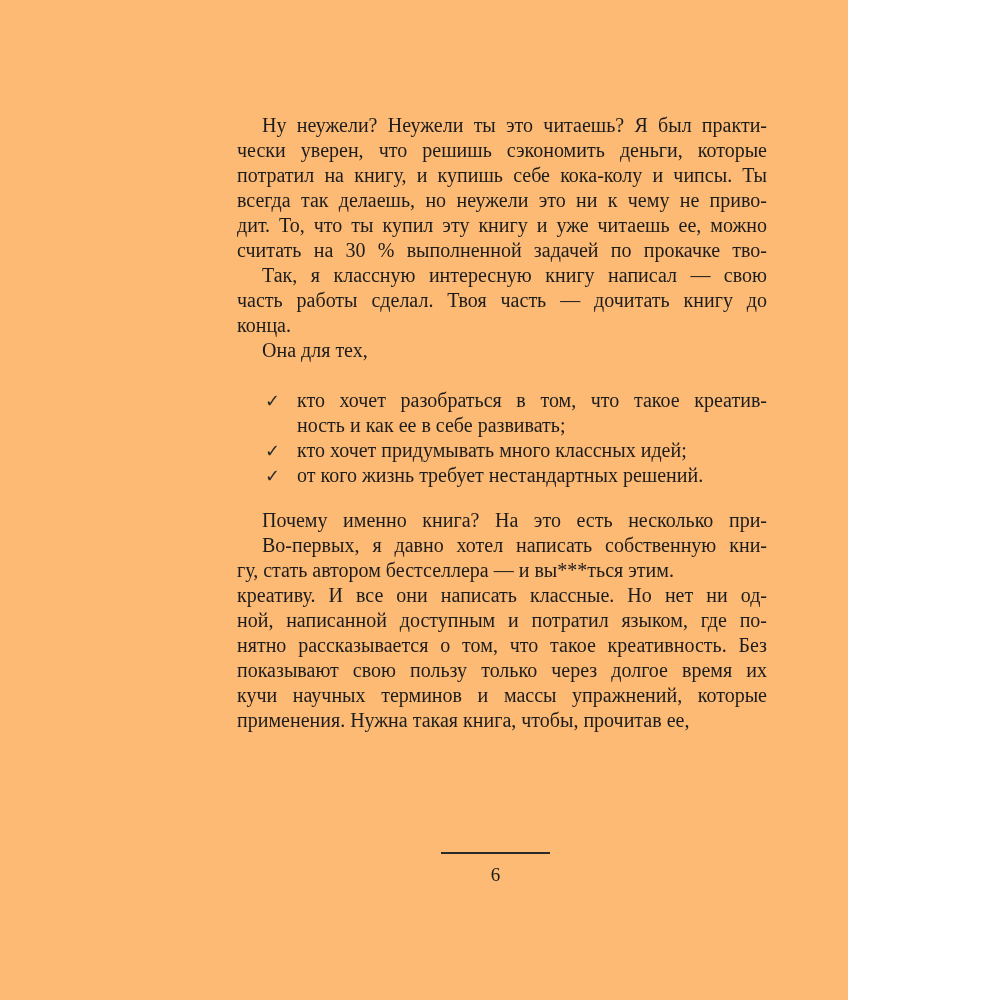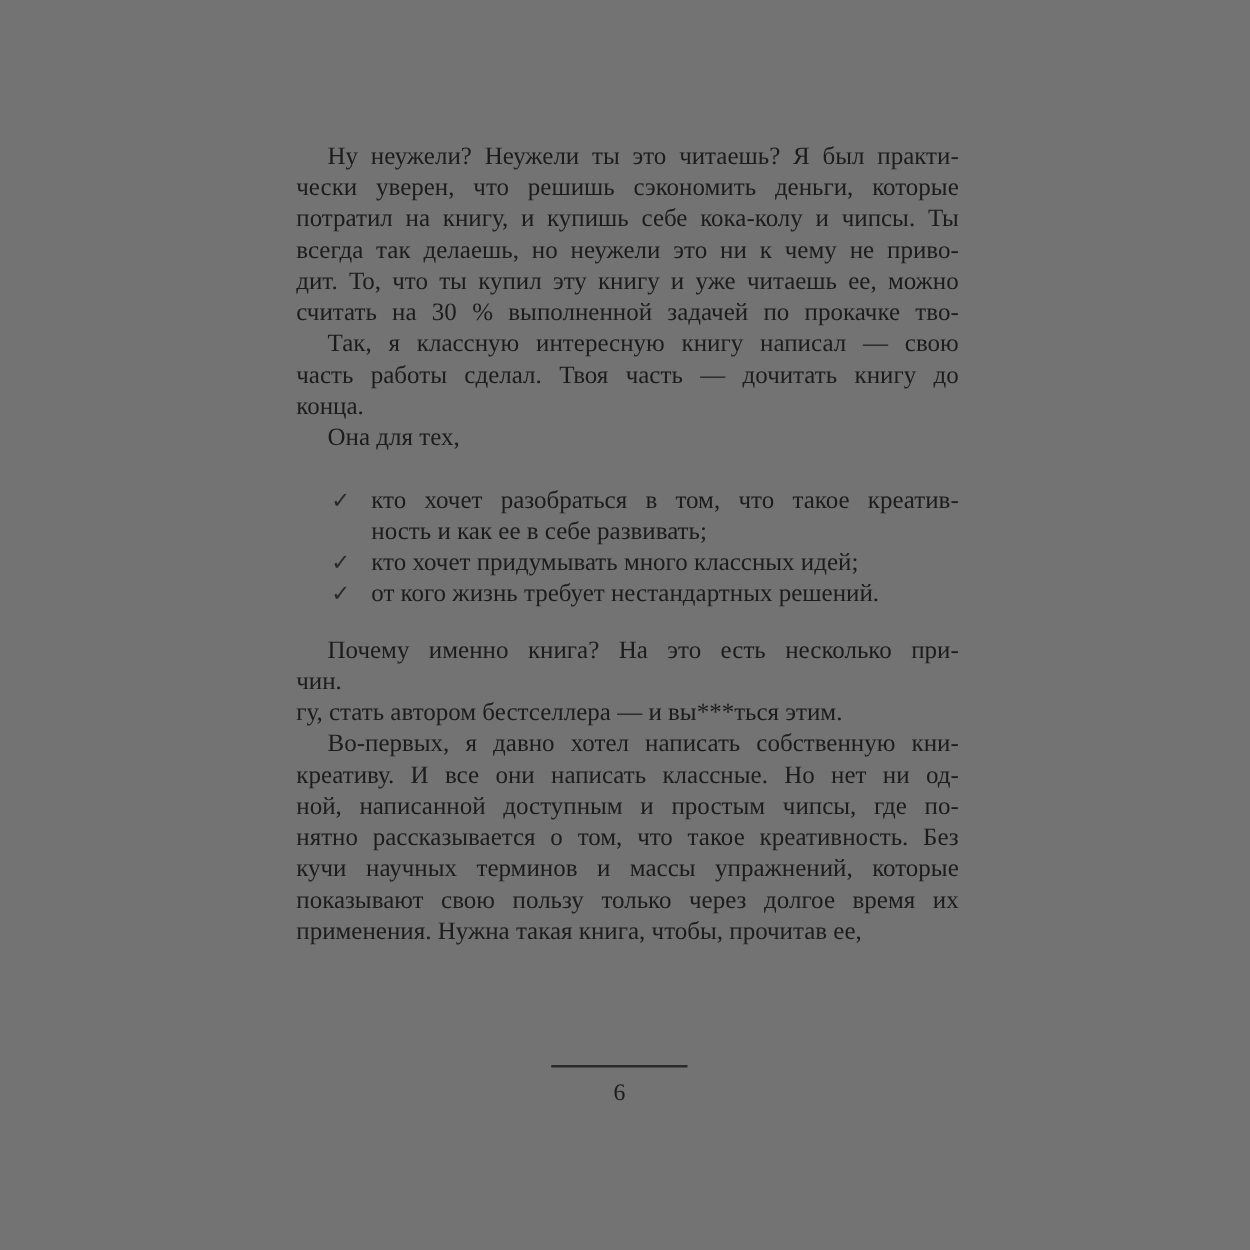--- a/index.html
+++ b/index.html
@@ -1,19 +1,19 @@
 <!DOCTYPE html>
 <html lang="ru"><head>
 <meta charset="utf-8">
 <style>
   html,body{margin:0;padding:0;background:#ffffff;}
   .page{
     position:relative;
-    width:1000px;height:1000px;
-    background:#737373;
+    width:848px;height:1000px;
+    background:#fdba74;
     font-family:"Liberation Serif", serif;
     color:#1c1c1c;
     overflow:hidden;
   }
   .text-block{
     position:absolute;
     left:237px;top:113px;width:530px;
     font-size:20px;line-height:25px;
   }
   .para{margin:0;}
@@ -71,30 +71,29 @@
         </div>
         <div>
           <div class="line li-line last">кто хочет придумывать много классных идей;<span class="check">✓</span></div>
         </div>
         <div>
           <div class="line li-line last">от кого жизнь требует нестандартных решений.<span class="check">✓</span></div>
         </div>
       </div>
       <div class="para">
         <div class="line indent">Почему именно книга? На это есть несколько при-</div>
-        <div class="line last">чин.</div>
       </div>
       <div class="para">
+        <div class="line indent">Во-первых, я давно хотел написать собственную кни-</div>
         <div class="line last">гу, стать автором бестселлера — и вы***ться этим.</div>
-        <div class="line indent">Во-первых, я давно хотел написать собственную кни-</div>
       </div>
       <div class="para">
         <div class="line">креативу. И все они написать классные. Но нет ни од-</div>
-        <div class="line">ной, написанной доступным и простым чипсы, где по-</div>
+        <div class="line">ной, написанной доступным и потратил языком, где по-</div>
         <div class="line">нятно рассказывается о том, что такое креативность. Без</div>
+        <div class="line">показывают свою пользу только через долгое время их</div>
         <div class="line">кучи научных терминов и массы упражнений, которые</div>
-        <div class="line">показывают свою пользу только через долгое время их</div>
         <div class="line last"><span>применения. </span><span class="bold">Нужна такая книга, чтобы, прочитав ее,</span></div>
       </div>
     </div>
   <div class="footer-rule"></div>
   <div class="page-number">6</div>
 </div>
 
 </body></html>

